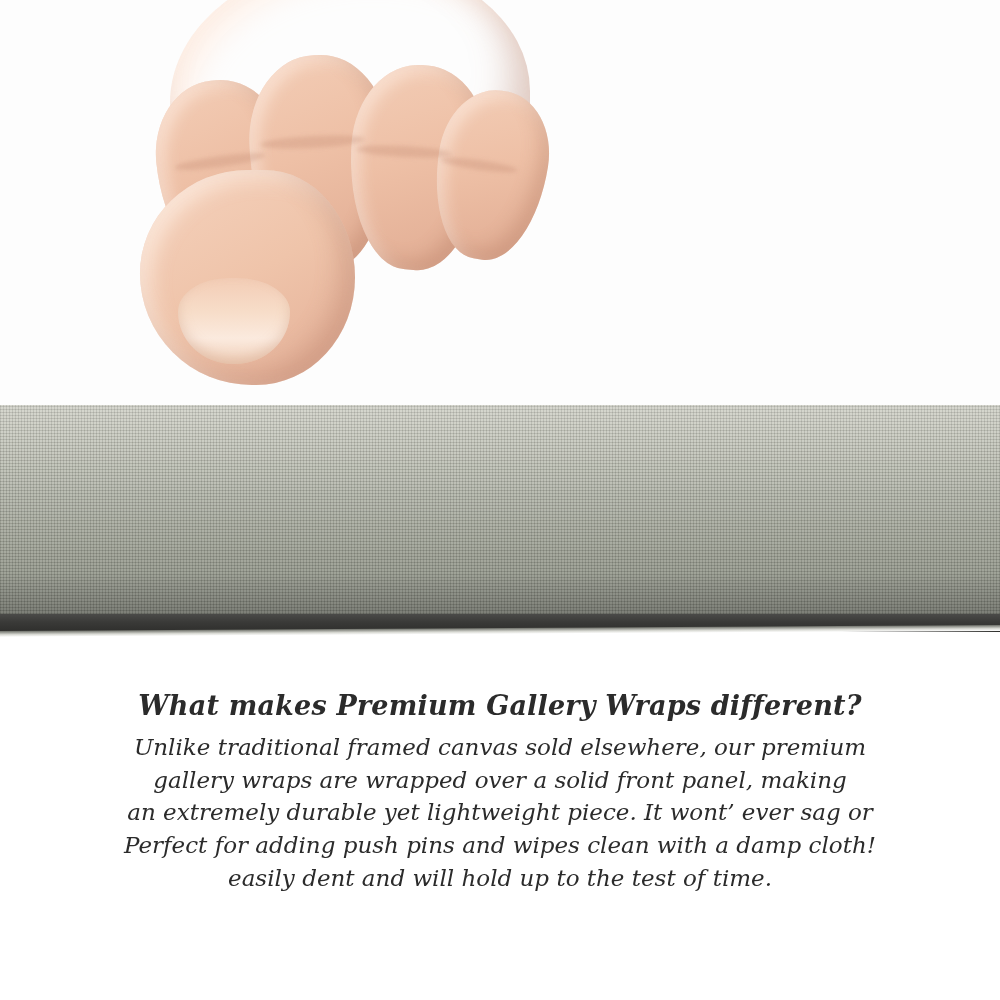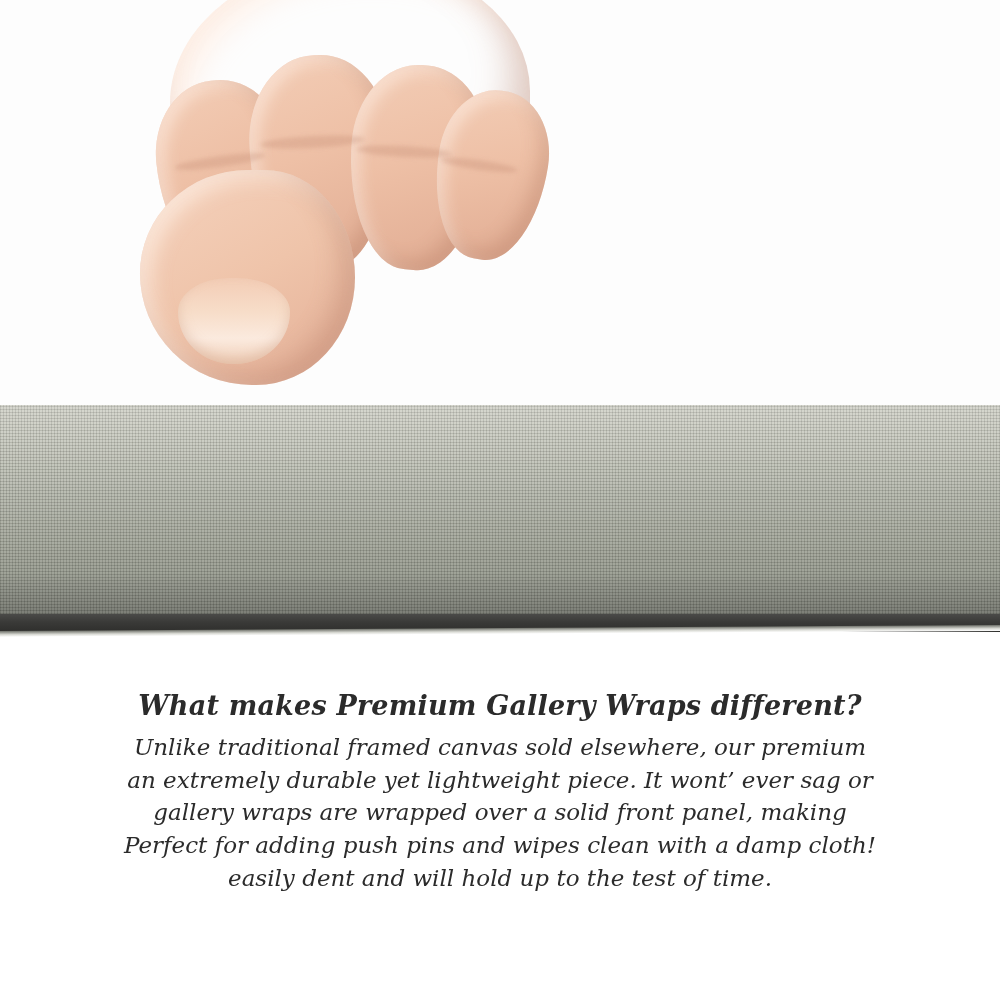--- a/index.html
+++ b/index.html
@@ -210,20 +210,20 @@
   <div class="canvas-band">
     <div class="band-shade"></div>
   </div>
   <div class="band-edge"></div>
   <div class="band-edge-lip"></div>
 
   <div class="caption">
     <h2>What makes Premium Gallery Wraps different?</h2>
     <p>
       <span class="line">Unlike traditional framed canvas sold elsewhere, our premium</span>
+      <span class="line">gallery wraps are wrapped over a solid front panel, making</span>
       <span class="line">an extremely durable yet lightweight piece. It wont’ ever sag or</span>
-      <span class="line">gallery wraps are wrapped over a solid front panel, making</span>
       <span class="line">Perfect for adding push pins and wipes clean with a damp cloth!</span>
       <span class="line">easily dent and will hold up to the test of time.</span>
     </p>
   </div>
 
 </div>
 
 </body></html>

